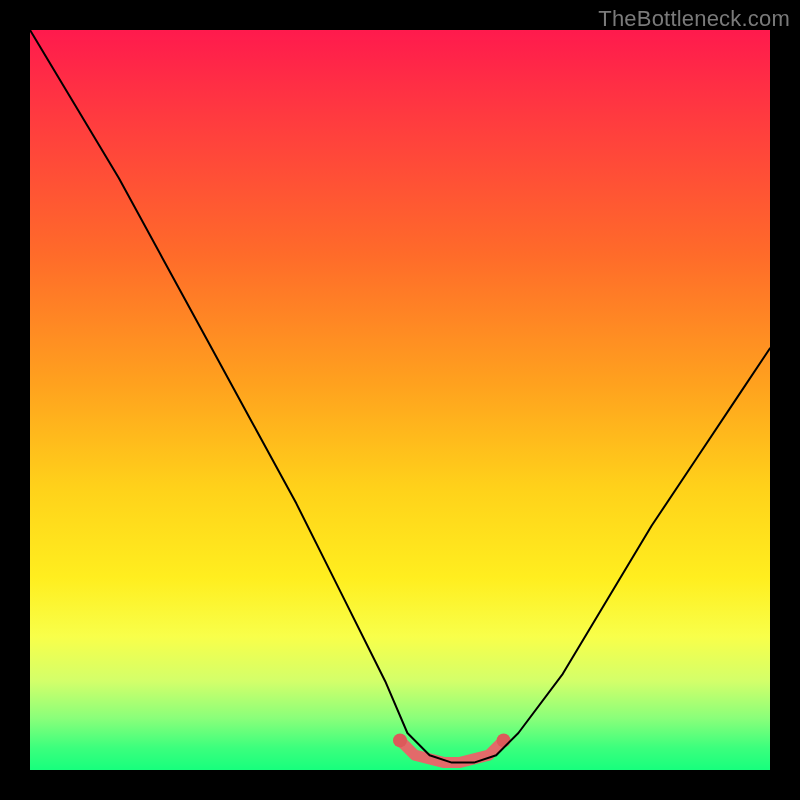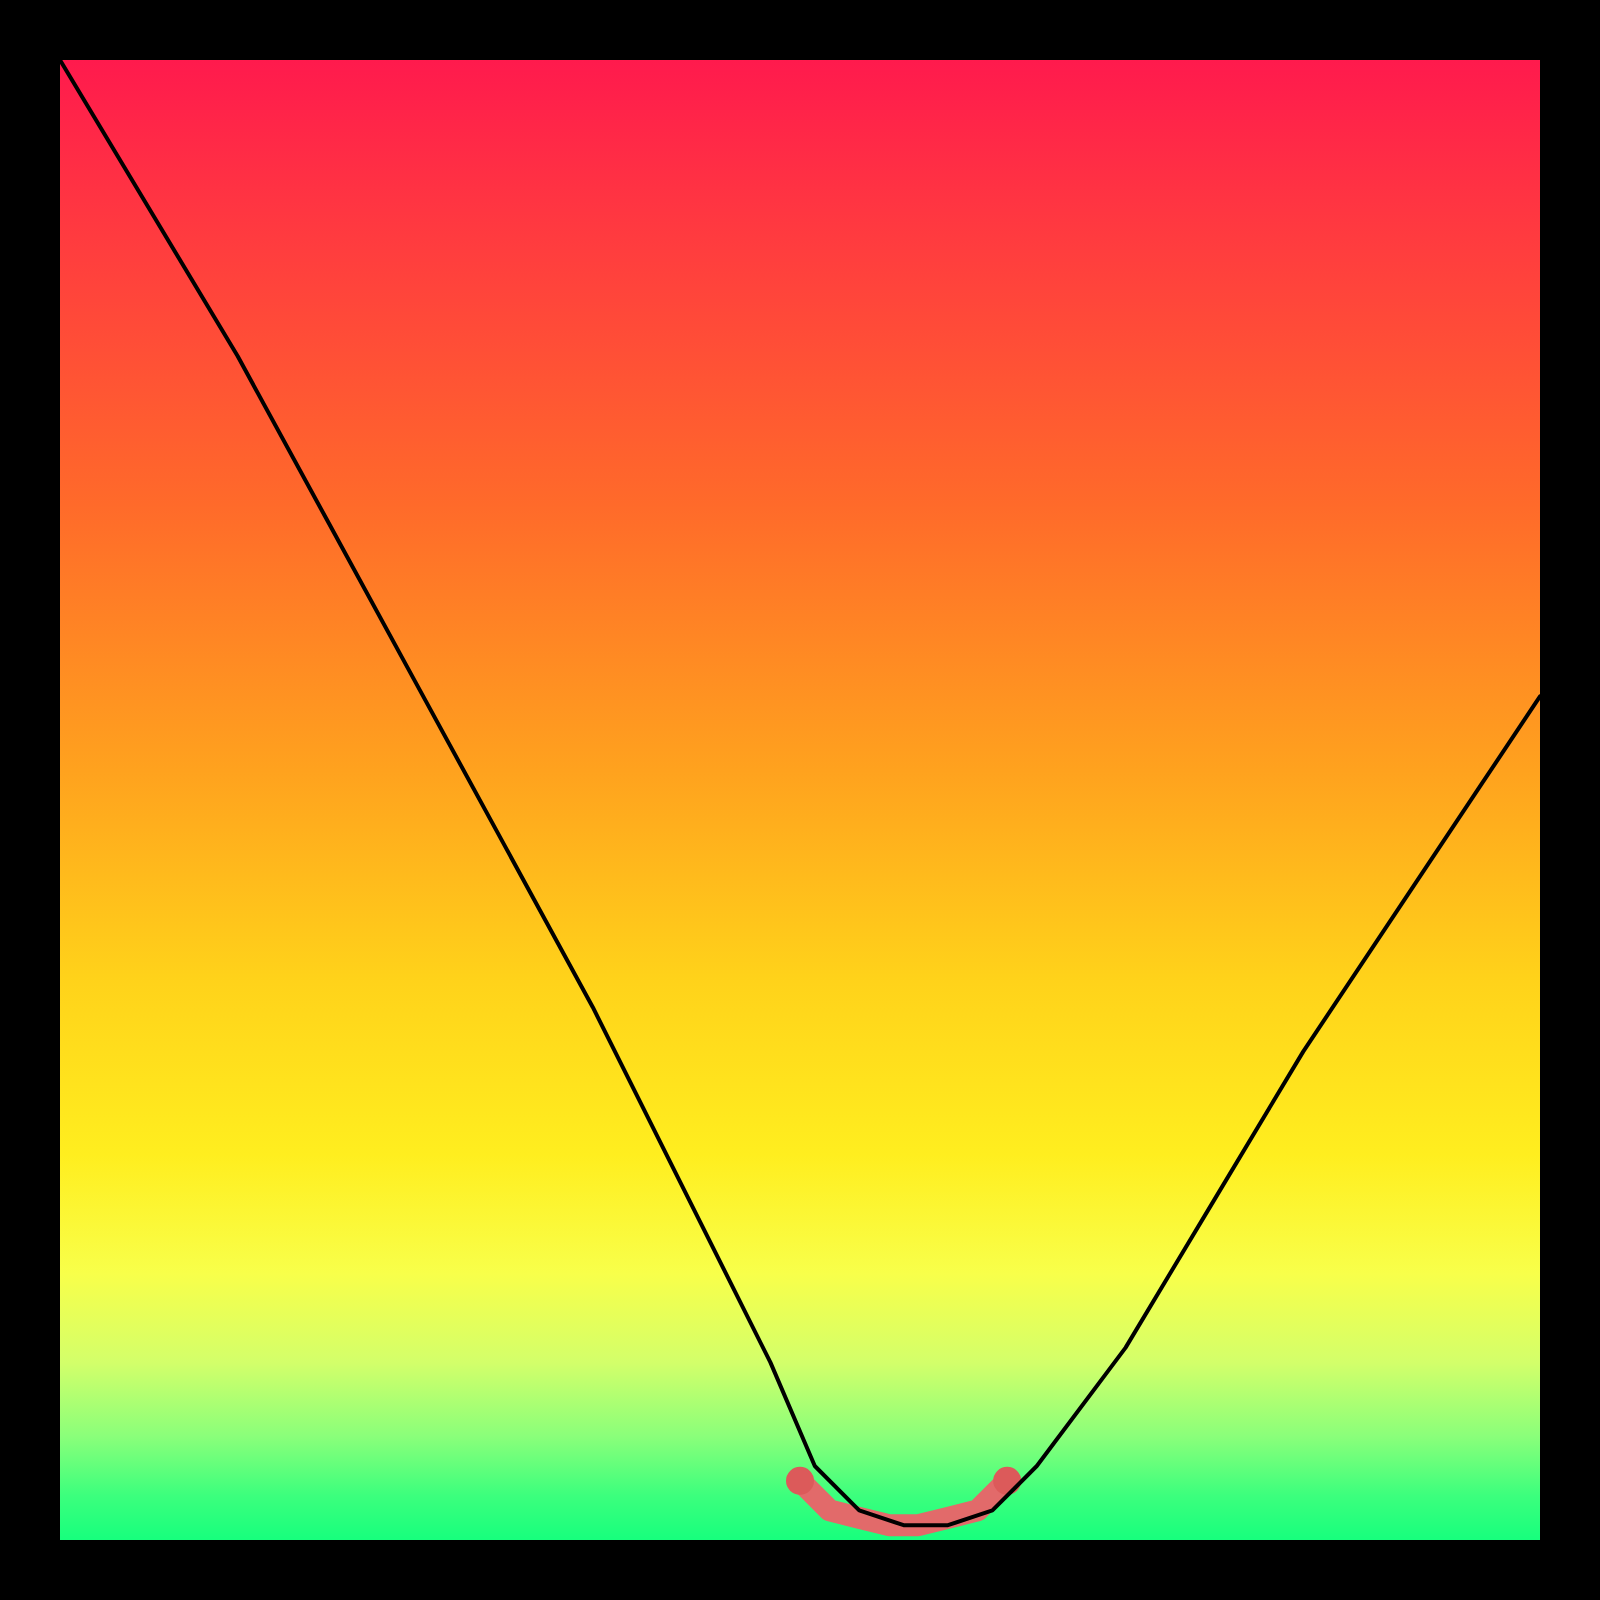--- a/index.html
+++ b/index.html
@@ -58,20 +58,21 @@
     width: 740px;
     height: 740px;
     overflow: visible;
   }
 </style>
 </head>
 <body>
 
 <div class="frame">
 
+  <div class="watermark">TheBottleneck.com</div>
 
   <div class="plot">
     <svg class="curve" viewBox="0 0 740 740">
       <g id="band-group">
           <path d="M370.0 710.4 L384.8 725.2 L399.6 728.9 L414.4 732.6 L429.2 732.6 L444.0 728.9 L458.8 725.2 L473.6 710.4" fill="none" stroke="#e26a6a" stroke-width="11" stroke-linecap="round" stroke-linejoin="round"></path>
           <circle cx="370.0" cy="710.4" r="7" fill="#dc5a5a"></circle>
           <circle cx="473.6" cy="710.4" r="7" fill="#dc5a5a"></circle>
         </g>
       <path id="main-curve" fill="none" stroke-width="2" stroke-linecap="round" stroke-linejoin="round" d="M0.0 0.0 L44.4 74.0 L88.8 148.0 L133.2 229.4 L177.6 310.8 L222.0 392.2 L266.4 473.6 L310.8 562.4 L355.2 651.2 L377.4 703.0 L399.6 725.2 L421.8 732.6 L444.0 732.6 L466.2 725.2 L488.4 703.0 L532.8 643.8 L577.2 569.8 L621.6 495.8 L666.0 429.2 L710.4 362.6 L740.0 318.2" stroke="#000000"></path>
     </svg>

